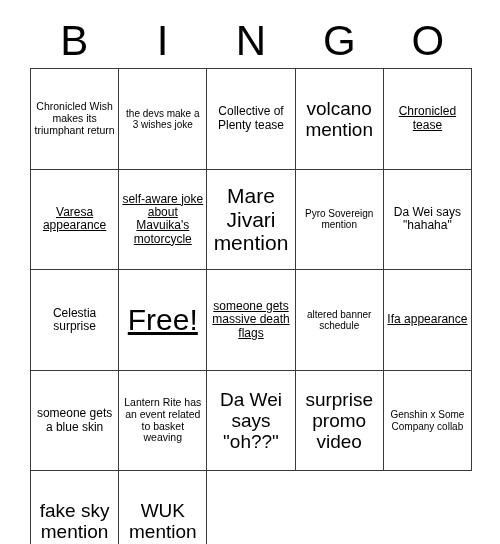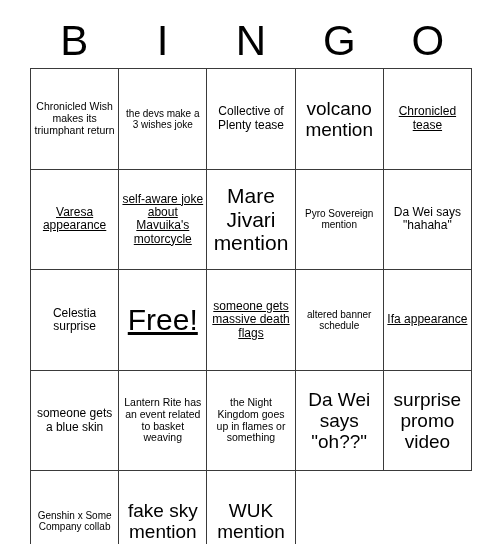--- a/index.html
+++ b/index.html
@@ -155,23 +155,20 @@
 
     <div class="bingo-cell">
       <span class="cell-text fs-s">Ifa appearance</span>
     </div>
     <div class="bingo-cell">
       <span class="cell-text fs-l">someone gets a blue skin</span>
     </div>
     <div class="bingo-cell">
       <span class="cell-text fs-xs">Lantern Rite has an event related to basket weaving</span>
     </div>
-    <div class="bingo-cell">
-      <span class="cell-text fs-xs">the Night Kingdom goes up in flames or something</span>
-    </div>
 
     <div class="bingo-cell">
       <span class="cell-text fs-xl">Da Wei says "oh??"</span>
     </div>
     <div class="bingo-cell">
       <span class="cell-text fs-xl">surprise promo video</span>
     </div>
     <div class="bingo-cell">
       <span class="cell-text fs-m">Genshin x Some Company collab</span>
     </div>

